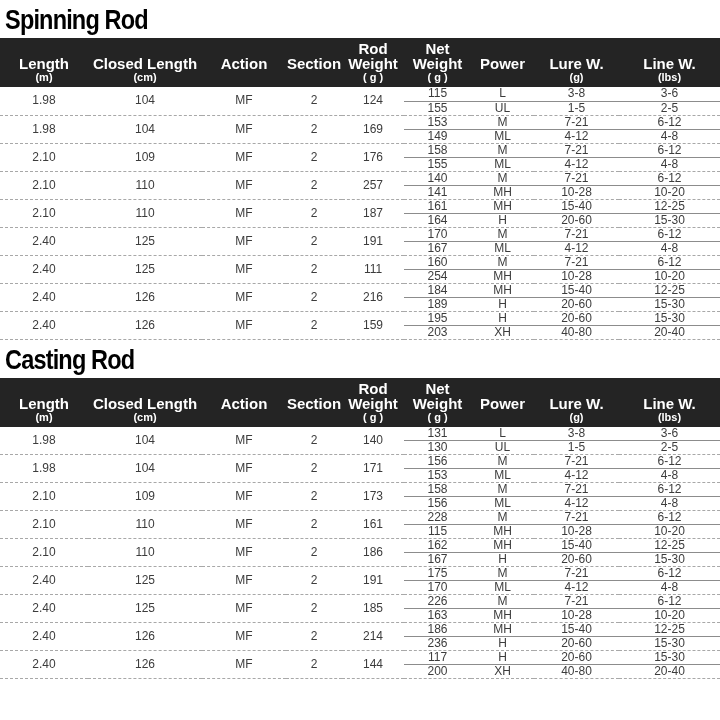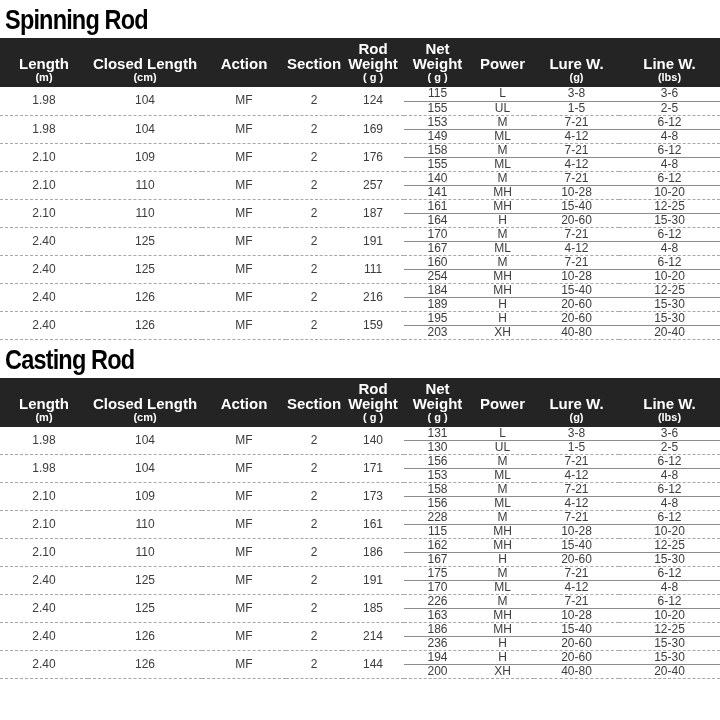--- a/index.html
+++ b/index.html
@@ -463,21 +463,21 @@
             <td class="sub pair-end">H</td>
             <td class="sub pair-end">20-60</td>
             <td class="sub pair-end">15-30</td>
           </tr>
           <tr>
             <td rowspan="2" class="main-cell">2.40</td>
             <td rowspan="2" class="main-cell">126</td>
             <td rowspan="2" class="main-cell">MF</td>
             <td rowspan="2" class="main-cell">2</td>
             <td rowspan="2" class="main-cell">144</td>
-            <td class="sub sub-top">194</td>
+            <td class="sub sub-top">117</td>
             <td class="sub sub-top">H</td>
             <td class="sub sub-top">20-60</td>
             <td class="sub sub-top">15-30</td>
           </tr>
           <tr>
             <td class="sub pair-end">200</td>
             <td class="sub pair-end">XH</td>
             <td class="sub pair-end">40-80</td>
             <td class="sub pair-end">20-40</td>
           </tr>

